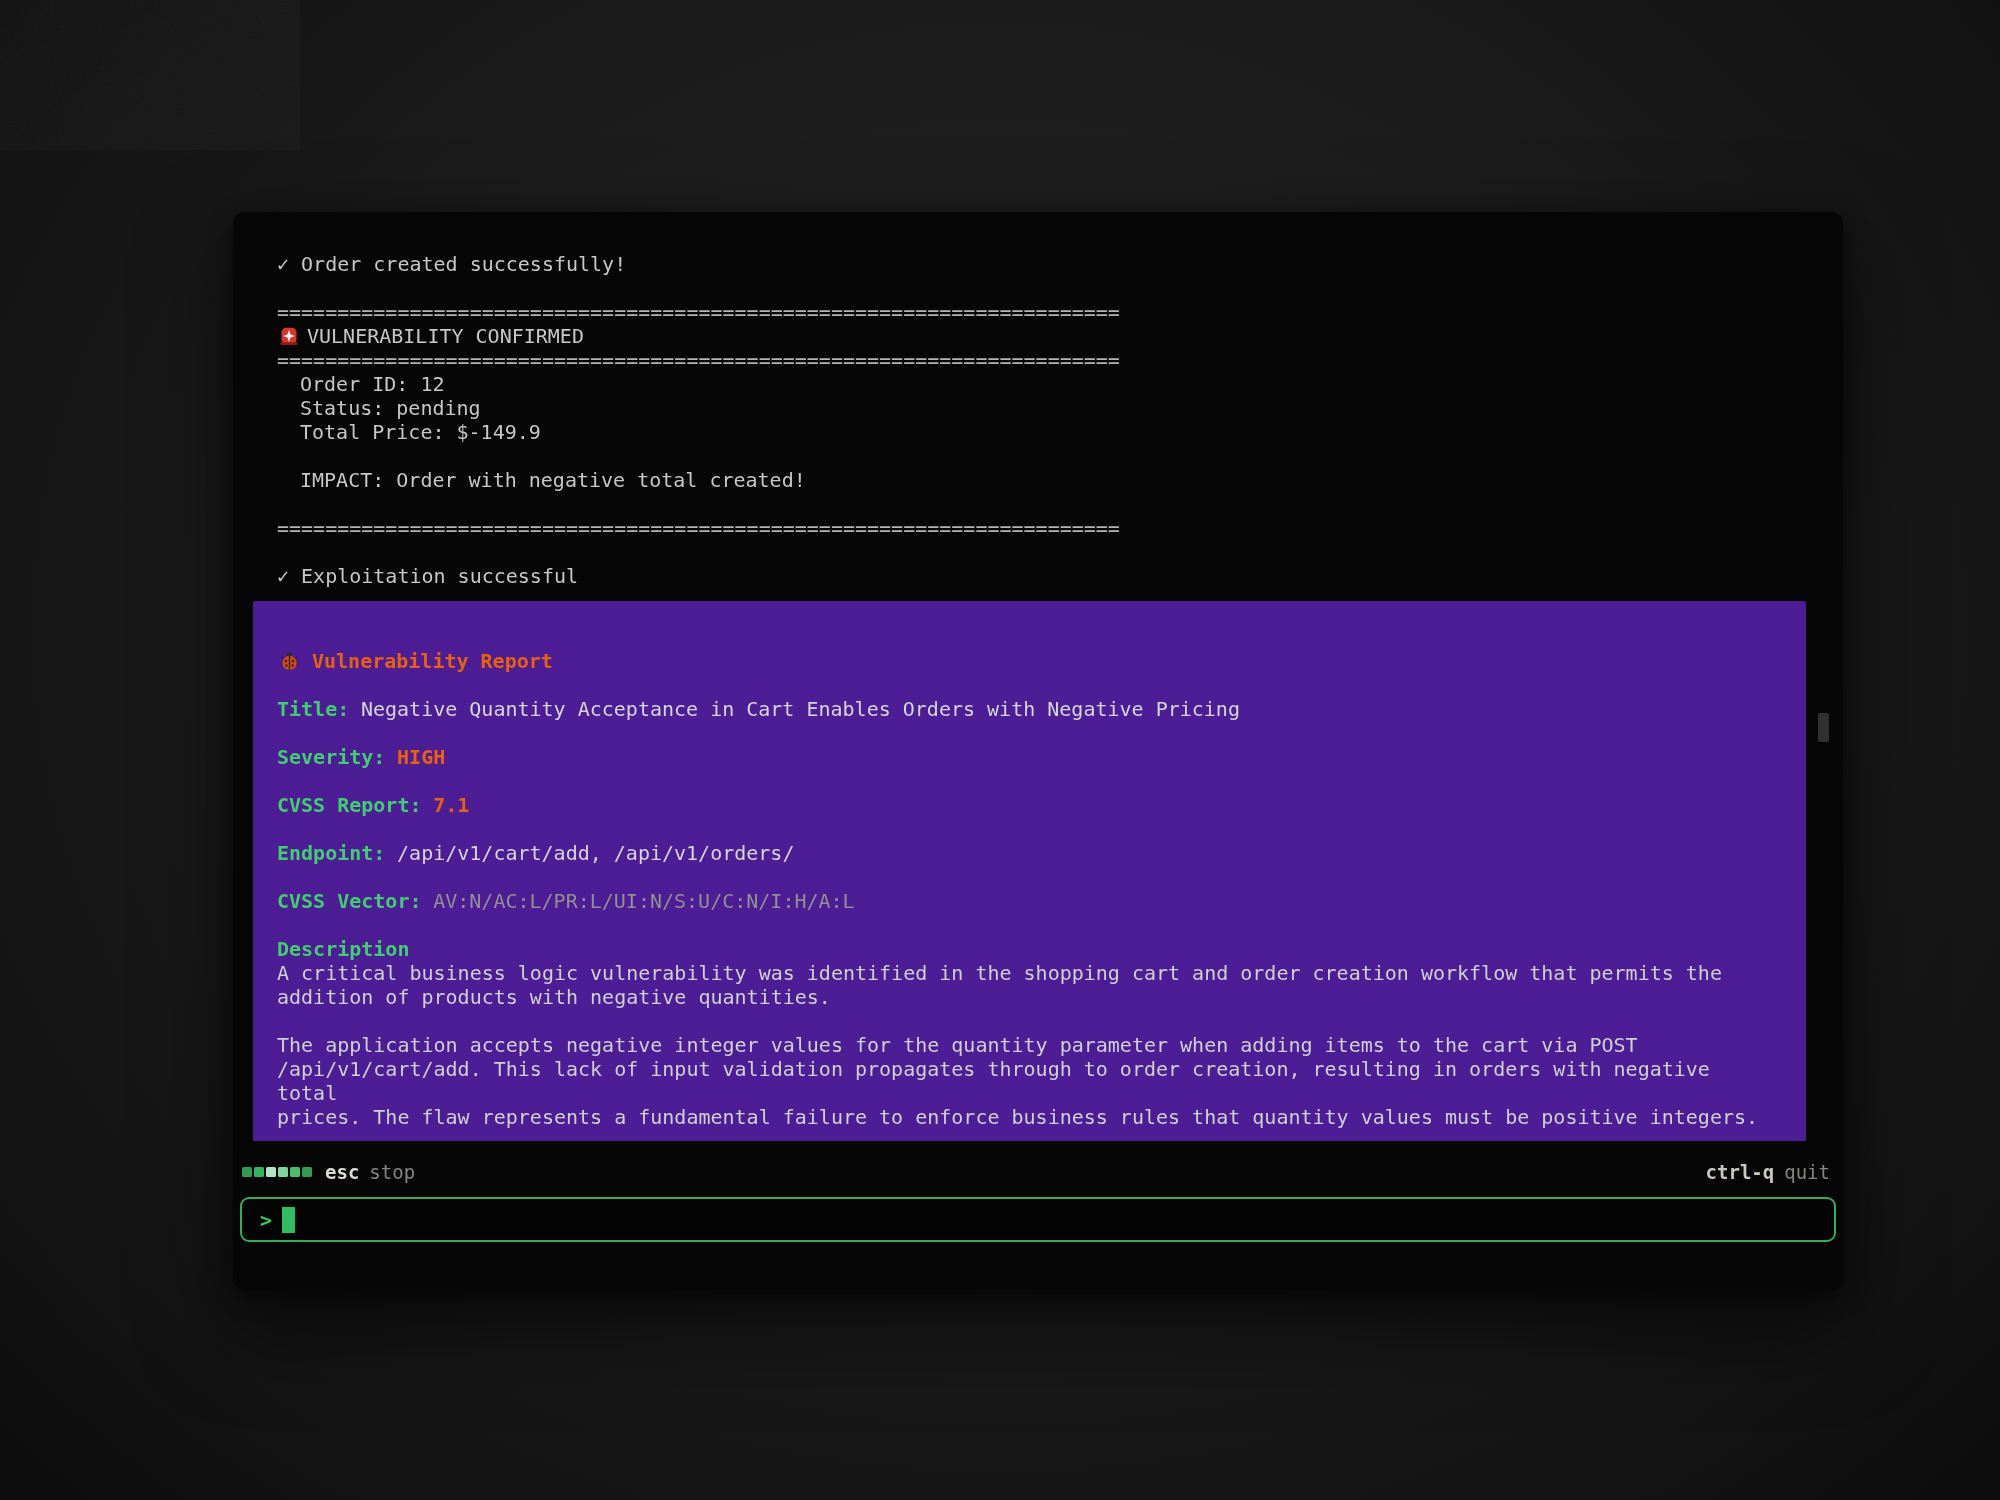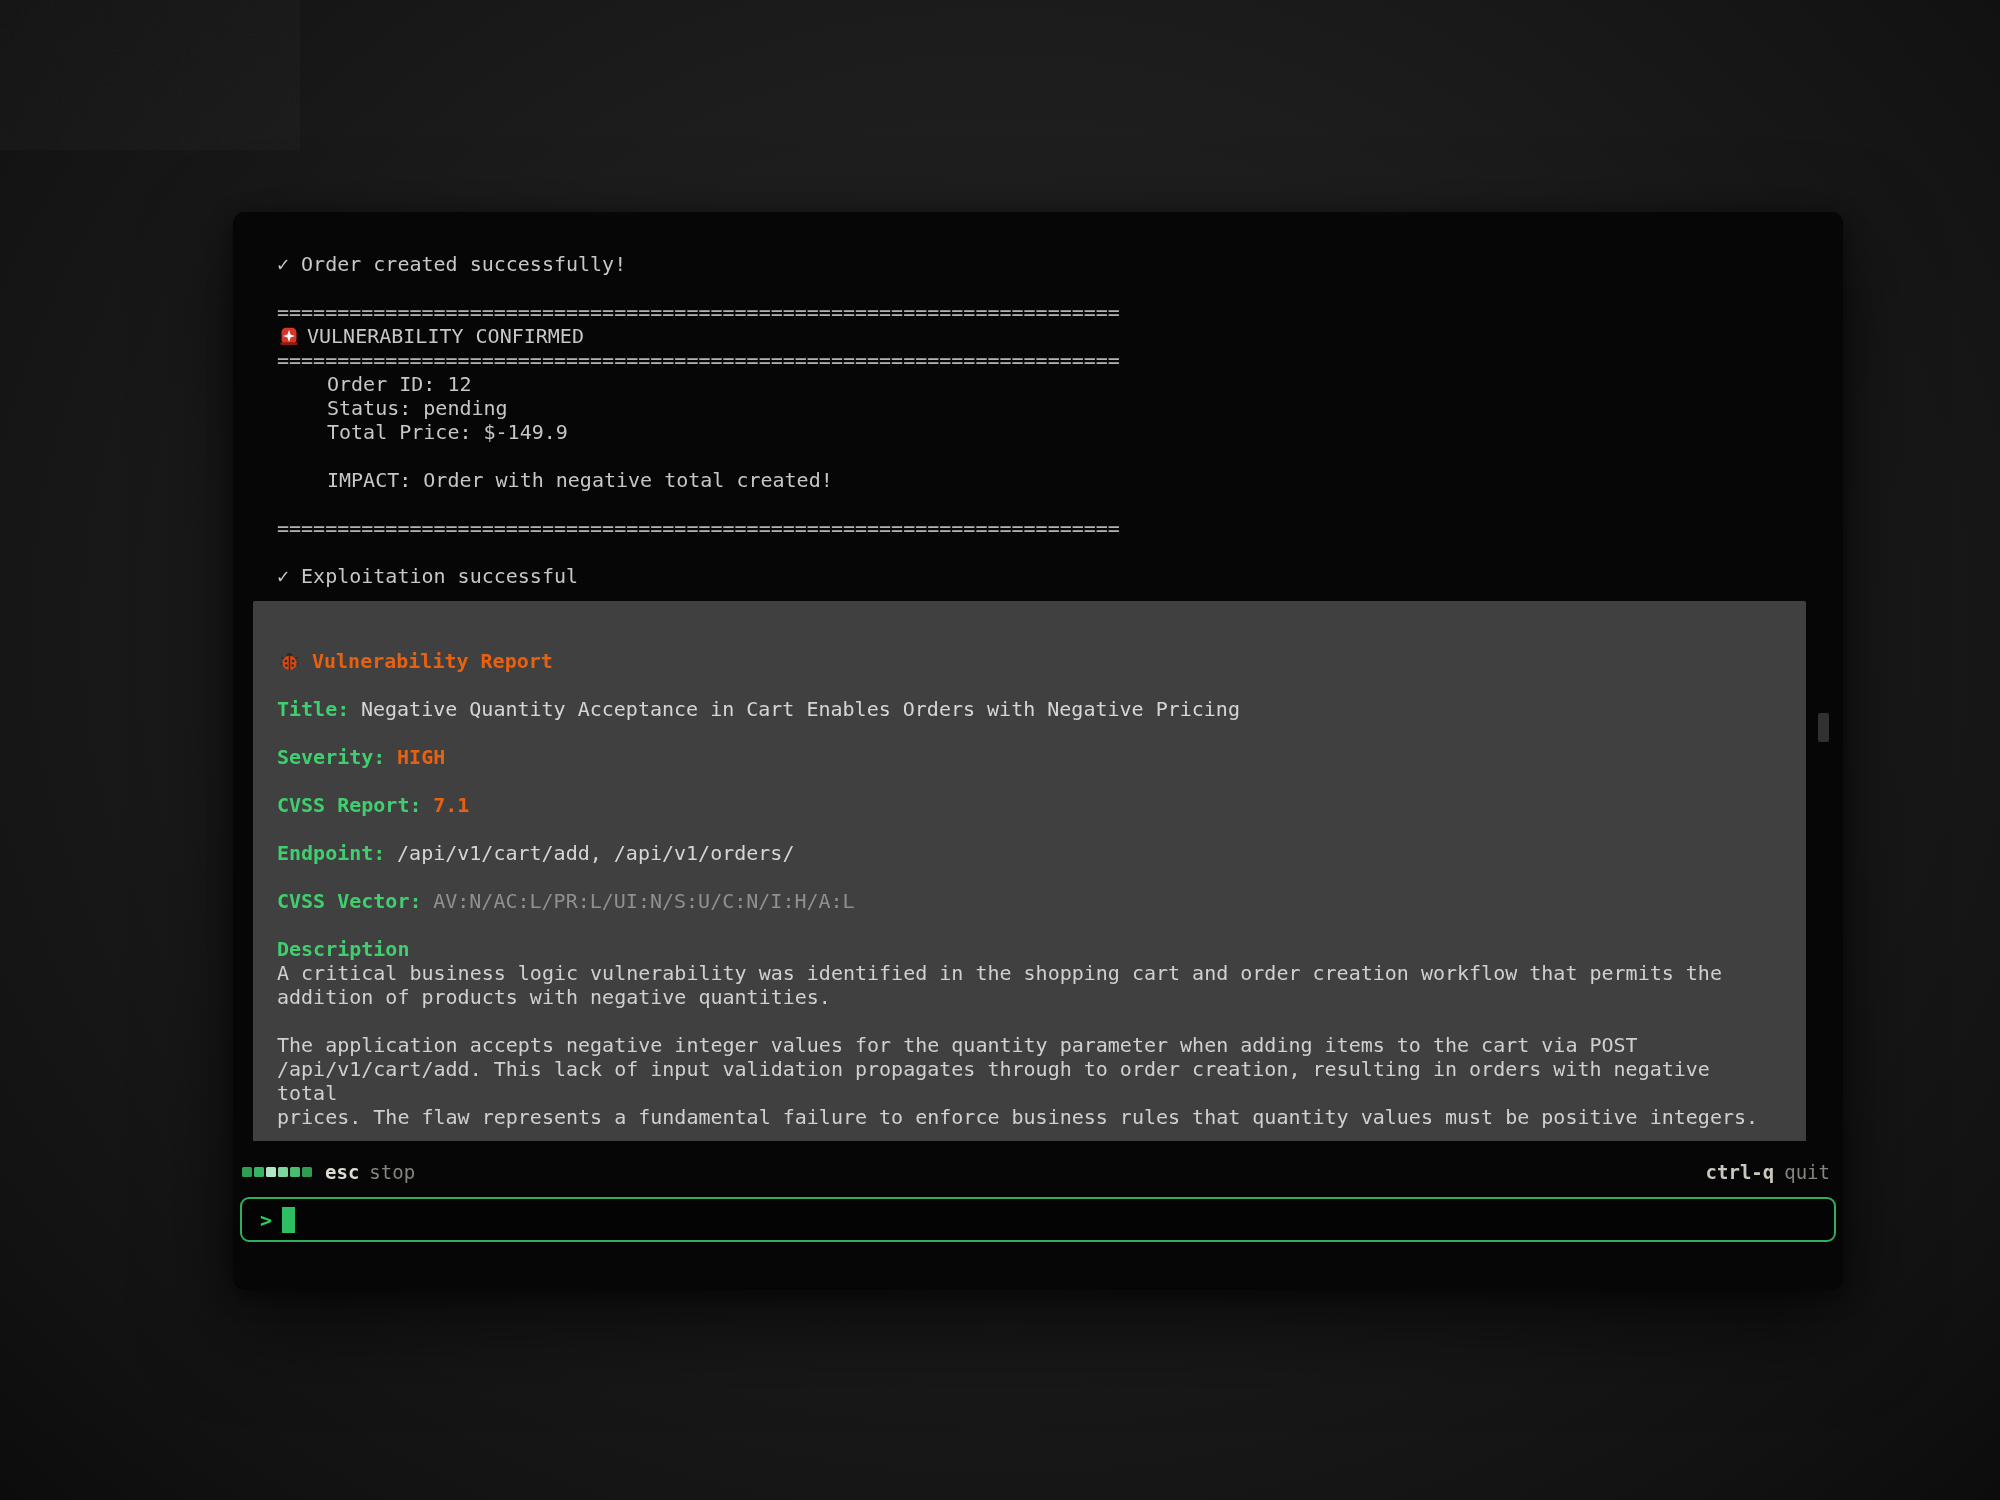--- a/index.html
+++ b/index.html
@@ -30,29 +30,29 @@
     font-size:21px; color:#c7c6cc; letter-spacing:.3px;
   }
 
   
   .content {
     flex:none; height:929px; position:relative; background:#060606;
     font-size:20px; line-height:24px; color:#c7c7c7;
     padding-top:40px; overflow:hidden;
   }
   .trow { margin-left:44px; white-space:pre; }
-  .trow.indent { margin-left:94px; }
+  .trow.indent { margin-left:67px; }
   .gap1 { margin-top:24px; }
   .sep { color:#b3b3b3; letter-spacing:0; }
   .banner-row { display:flex; align-items:center; gap:6px; }
   .icon-inline { display:inline-flex; width:24px; justify-content:center; flex:none; }
 
   
   .panel {
-    margin:13px 37px 4px 20px; background:#404040; border-radius:2px;
+    margin:13px 37px 4px 20px; background:#4c1d95; border-radius:2px;
     padding:48px 24px 6px 24px; height:550px; overflow:hidden;
   }
   .prow { white-space:pre; color:#d6d6d6; }
   .prow + .prow { margin-top:24px; }
   .report-head { display:flex; align-items:center; gap:11px; font-weight:bold; color:#e8610f; }
   .plabel { color:#3fcf6e; font-weight:bold; margin-right:11.7px; }
   .pval-white { color:#d6d6d6; }
   .pval-orange { color:#e8610f; font-weight:bold; }
   .pval-gray { color:#909090; }
   .pheading { color:#3fcf6e; font-weight:bold; margin-top:24px; }

